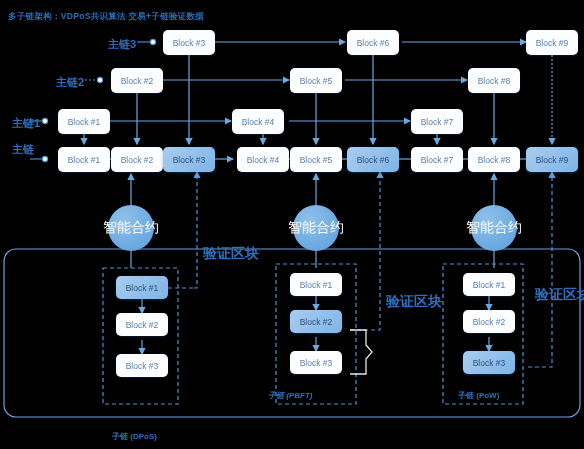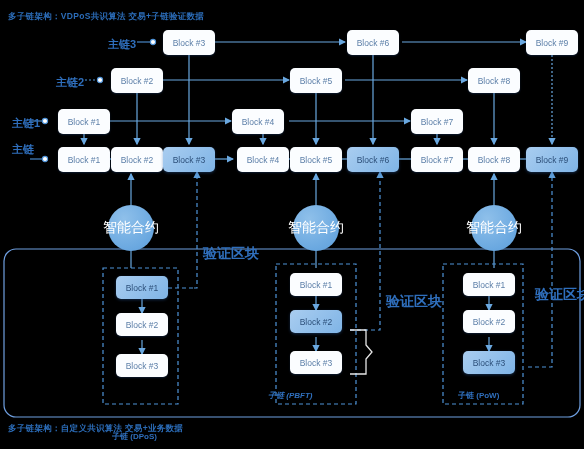--- a/index.html
+++ b/index.html
@@ -208,21 +208,20 @@
       <line x1="489" y1="296" x2="489" y2="310" marker-end="url(#ah)"></line>
       <line x1="489" y1="337" x2="489" y2="351" marker-end="url(#ah)"></line>
     </g>
 
     <g stroke="#ffffff" stroke-width="1.3" fill="none" opacity="0.9">
       <path d="M350,330 L366,330 L366,345 L372,352 L366,359 L366,374 L350,374"></path>
     </g>
   </svg>
 
   <div class="cap" id="title-top">多子链架构：VDPoS共识算法  交易+子链验证数据</div>
-  <div class="cap" id="title-bottom">多子链架构：自定义共识算法  交易+业务数据</div>
 
   <div class="rowlab" style="left:108px;top:37px;">主链3</div>
   <div class="rowlab" style="left:56px;top:75px;">主链2</div>
   <div class="rowlab" style="left:12px;top:116px;">主链1</div>
   <div class="rowlab" style="left:12px;top:142px;">主链</div>
 
   <div class="blk" style="left:163px;top:30px;">Block #3</div>
   <div class="blk" style="left:347px;top:30px;">Block #6</div>
   <div class="blk" style="left:526px;top:30px;">Block #9</div>
 

